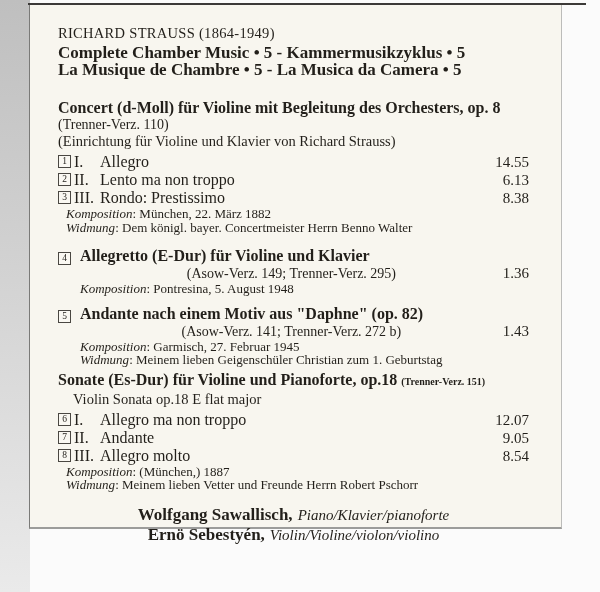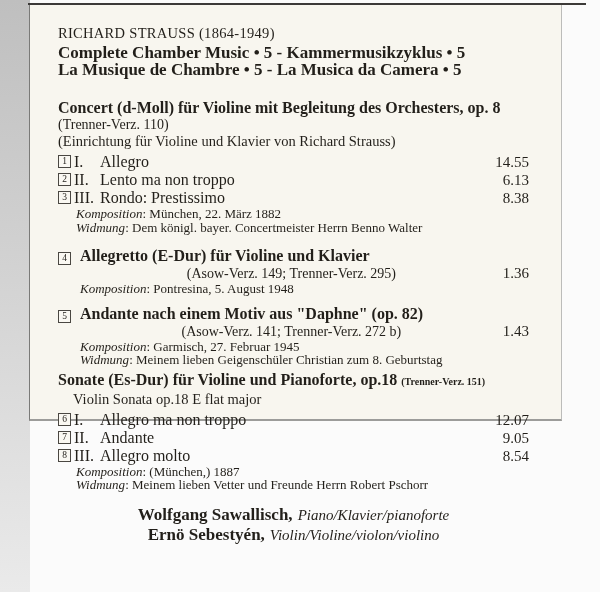--- a/index.html
+++ b/index.html
@@ -12,21 +12,21 @@
   .scan { position: relative; width: 600px; height: 592px; overflow: hidden; }
   .left-strip {
     position: absolute; left: 0; top: 0; width: 30px; height: 592px;
     background: linear-gradient(180deg, #bfbfbf 0%, #d2d2d2 45%, #eaeaea 100%);
   }
   .top-line {
     position: absolute; left: 28px; top: 3px; width: 558px; height: 2px;
     background: #3c3a38;
   }
   .page {
-    position: absolute; left: 29px; top: 5px; width: 533px; height: 416px;
+    position: absolute; left: 29px; top: 5px; width: 533px; height: 524px;
     box-sizing: border-box;
     background: #f8f6ef;
     border-left: 1px solid #7a7a78;
     border-right: 1px solid #bcbcba;
     border-bottom: 2px solid #9c9c9a;
     padding: 20px 32px 0 28px;
   }
   .composer { font-size: 14.5px; line-height: 17px; letter-spacing: .3px; }
   .album { font-weight: bold; font-size: 17px; line-height: 16.5px; margin-top: 3px; white-space: nowrap; }
   .album div { white-space: nowrap; }
@@ -42,21 +42,21 @@
   .tbox {
     flex: none; align-self: flex-start;
     width: 11px; height: 11px; margin: 2px 3px 0 0;
     border: 1px solid #4a4742; background: #faf8f2;
     font-size: 9.5px; line-height: 11px; text-align: center;
   }
   .tnum { flex: none; width: 26px; }
   .tname { flex: 1; white-space: nowrap; }
   .ttime { flex: none; font-size: 15px; }
 
-  .notes { margin-left: 18px; }
+  .notes { margin-left: 8px; }
   .note { font-size: 13px; line-height: 13.5px; white-space: nowrap; }
   .nl { font-style: italic; }
 
   .whead { position: relative; padding-left: 22px; margin-top: 0; }
   .whead .tbox { position: absolute; left: 0; top: 3px; }
   .hline { display: flex; align-items: baseline; text-align: center; }
   .hline .w-title2 { flex: 1; }
   .work2 { margin-top: 13px; }
   .work3 { margin-top: 9px; }
   .work4 { margin-top: 4px; }
@@ -132,21 +132,21 @@
       <span class="tbox">5</span>
       <div class="w-title">Andante nach einem Motiv aus "Daphne" (op. 82)</div>
       <div class="hline">
         <span class="w-title2">(Asow-Verz. 141; Trenner-Verz. 272 b)</span>
         <span class="ttime">1.43</span>
       </div>
       <div class="note">
         <span class="nl">Komposition</span><span>: Garmisch, 27. Februar 1945</span>
       </div>
       <div class="note">
-        <span class="nl">Widmung</span><span>: Meinem lieben Geigenschüler Christian zum 8. Geburtstag</span>
+        <span class="nl">Widmung</span><span>: Meinem lieben Geigenschüler Christian zum 1. Geburtstag</span>
       </div>
     </div>
 
     <div class="work4">
       <div class="w-title"><span>Sonate (Es-Dur) für Violine und Pianoforte, op.18</span> <span class="w-title-paren">(Trenner-Verz. 151)</span></div>
       <div class="w-sub sonate-sub">Violin Sonata op.18 E flat major</div>
       <div class="tracks">
         <div class="trow">
           <span class="tbox">6</span>
           <span class="tnum">I.</span>

